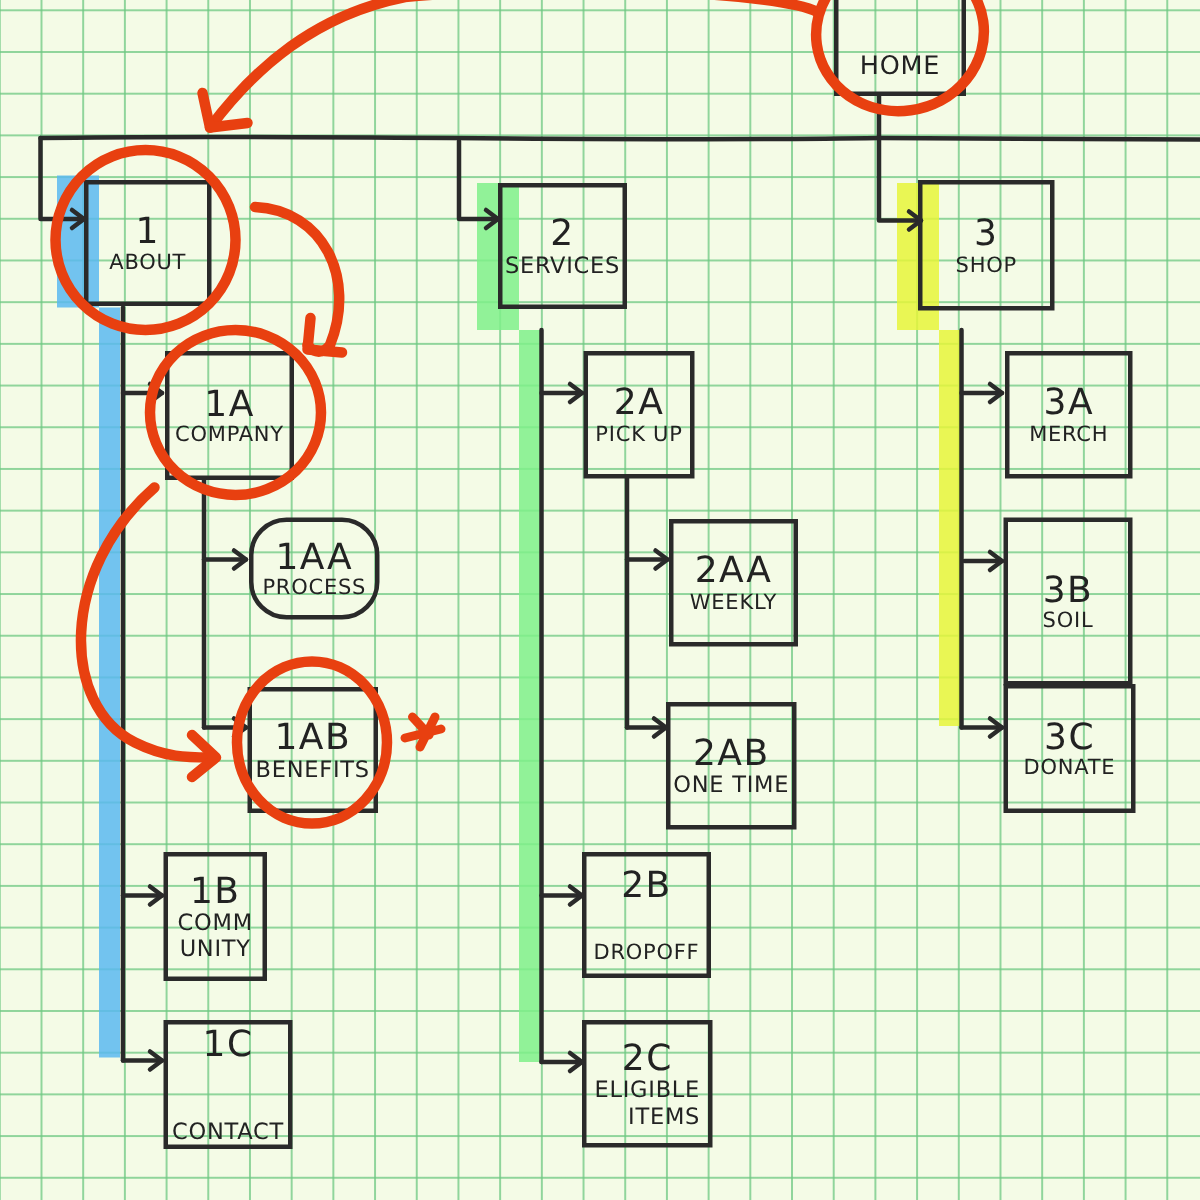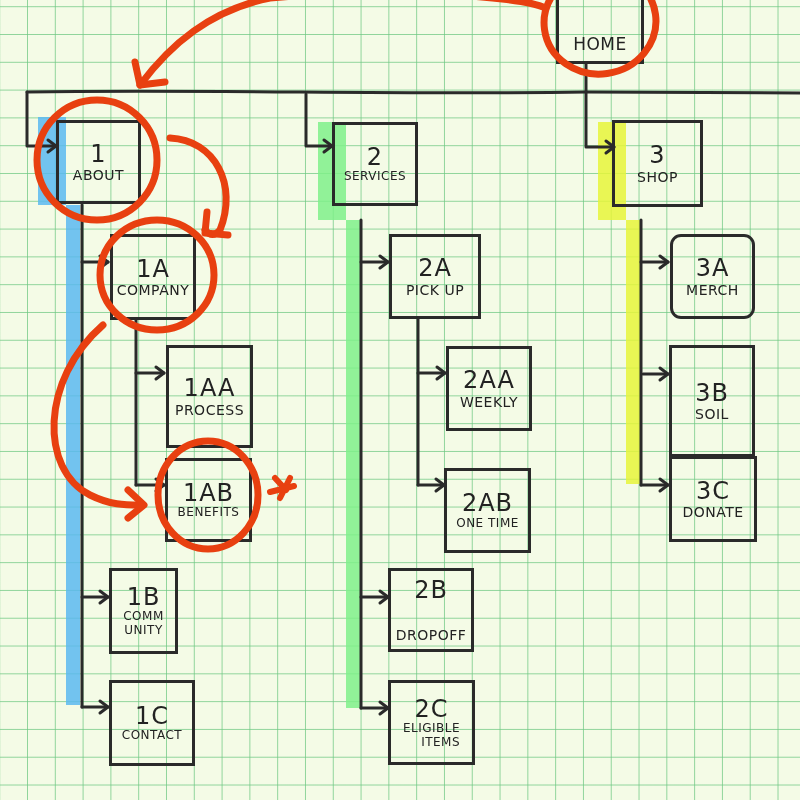--- a/index.html
+++ b/index.html
@@ -16,21 +16,21 @@
   .hl { position: absolute; opacity: 0.85; }
   svg.lines { position: absolute; left: 0; top: 0; width: 800px; height: 800px; }
   .node {
     position: absolute; box-sizing: border-box;
     border: 3px solid #2a2a2a; background: transparent;
     display: flex; flex-direction: column; align-items: center; justify-content: center;
     color: #222; text-align: center; cursor: pointer;
   }
   .node .num { font-size: 24px; line-height: 1.1; letter-spacing: 1px; }
   .node .lbl { font-size: 14px; line-height: 1.15; text-transform: uppercase; letter-spacing: 0.5px; white-space: pre-line; }
-  .node.small .lbl { font-size: 12px; }
+  .node.small .lbl { font-size: 15px; }
   svg.ann { position: absolute; left: 0; top: 0; width: 800px; height: 800px; pointer-events: none; }
 </style>
 </head>
 <body>
 
 <div class="hl" style="left:38px;top:117px;width:28px;height:88px;background:#5ab8f0;"></div>
 <div class="hl" style="left:66px;top:205px;width:14px;height:500px;background:#5ab8f0;"></div>
 <div class="hl" style="left:318px;top:122px;width:28px;height:98px;background:#7ff08a;"></div>
 <div class="hl" style="left:346px;top:220px;width:14px;height:488px;background:#7ff08a;"></div>
 <div class="hl" style="left:598px;top:122px;width:28px;height:98px;background:#e6f53a;"></div>
@@ -94,43 +94,43 @@
 </div>
 
 <div class="node" style="left:56px;top:120px;width:85px;height:84px;">
   <span class="num">1</span>
   <span class="lbl">About</span>
 </div>
 <div class="node" style="left:110px;top:234px;width:86px;height:86px;">
   <span class="num">1A</span>
   <span class="lbl">Company</span>
 </div>
-<div class="node" style="left:166px;top:345px;width:87px;height:103px;">
+<div class="node" style="left:166px;top:345px;width:87px;height:68px;border-radius:25px;">
   <span class="num">1AA</span>
   <span class="lbl">Process</span>
 </div>
 <div class="node small" style="left:165px;top:458px;width:87px;height:84px;">
   <span class="num">1AB</span>
   <span class="lbl">Benefits</span>
 </div>
 <div class="node small" style="left:109px;top:568px;width:69px;height:86px;">
   <span class="num">1B</span>
   <span class="lbl">Comm
 unity</span>
 </div>
-<div class="node small" style="left:109px;top:680px;width:86px;height:86px;">
+<div class="node small" style="left:109px;top:680px;width:86px;height:86px;justify-content:space-between;">
   <span class="num">1C</span>
   <span class="lbl">Contact</span>
 </div>
 
 <div class="node small" style="left:332px;top:122px;width:86px;height:84px;">
   <span class="num">2</span>
   <span class="lbl">Services</span>
 </div>
-<div class="node" style="left:389px;top:234px;width:92px;height:85px;">
+<div class="node" style="left:389px;top:234px;width:74px;height:85px;">
   <span class="num">2A</span>
   <span class="lbl">Pick up</span>
 </div>
 <div class="node" style="left:446px;top:346px;width:86px;height:85px;">
   <span class="num">2AA</span>
   <span class="lbl">Weekly</span>
 </div>
 <div class="node small" style="left:444px;top:468px;width:87px;height:85px;">
   <span class="num">2AB</span>
   <span class="lbl">One Time</span>
@@ -142,21 +142,21 @@
 <div class="node small" style="left:388px;top:680px;width:87px;height:85px;text-align:right;">
   <span class="num">2C</span>
   <span class="lbl">Eligible
 Items</span>
 </div>
 
 <div class="node" style="left:612px;top:120px;width:91px;height:87px;">
   <span class="num">3</span>
   <span class="lbl" style="font-size:14px;text-align:right;">Shop</span>
 </div>
-<div class="node" style="left:670px;top:234px;width:85px;height:85px;border-radius:11px;">
+<div class="node" style="left:670px;top:234px;width:85px;height:85px;">
   <span class="num">3A</span>
   <span class="lbl">Merch</span>
 </div>
 <div class="node" style="left:669px;top:345px;width:86px;height:112px;align-items:center;">
   <span class="num">3B</span>
   <span class="lbl">Soil</span>
 </div>
 <div class="node" style="left:669px;top:456px;width:88px;height:86px;">
   <span class="num">3C</span>
   <span class="lbl">Donate</span>

